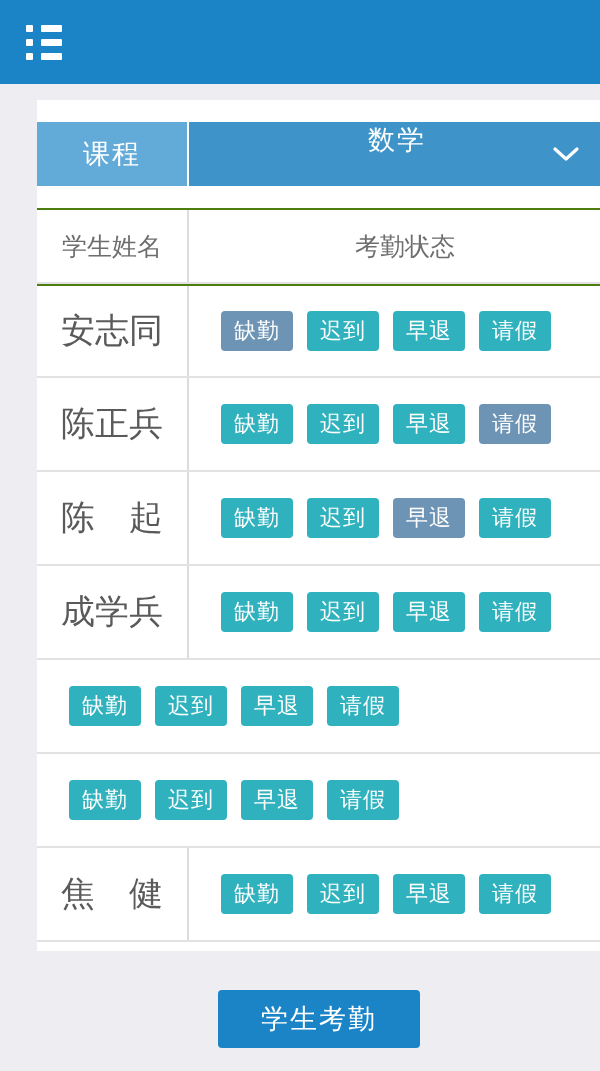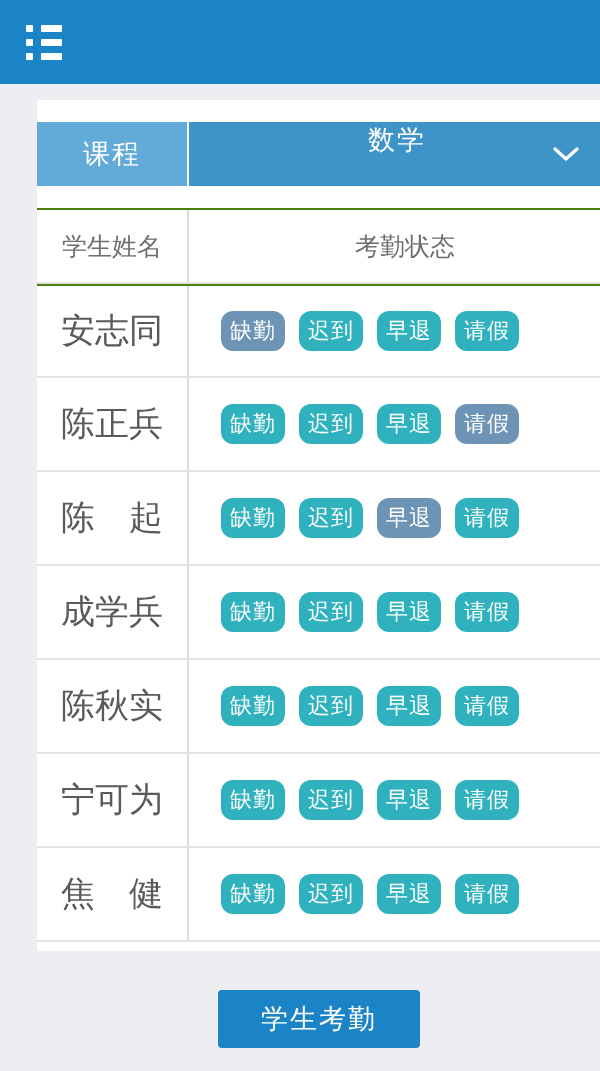--- a/index.html
+++ b/index.html
@@ -88,22 +88,22 @@
     padding-left:32px; gap:14px;
   }
   .head-row .c-name, .head-row .c-stat {
     color:#6e6e6e; font-size:25px;
   }
   .head-row { height:76px; }
   .head-row .c-stat { justify-content:center; padding-left:16px; }
   .body-row { height:94px; }
 
   .badge {
-    width:64px; height:40px;
-    border-radius:12px;
+    width:72px; height:40px;
+    border-radius:4px;
     background:#2fb2bd;
     color:#ffffff;
     font-size:22px;
     display:flex; align-items:center; justify-content:center;
     letter-spacing:1px;
     flex:0 0 auto;
   }
   .badge.on { background:#6d94b5; }
 
   
@@ -190,30 +190,28 @@
           <div class="trow body-row">
             <div class="c-name">成学兵</div>
             <div class="c-stat">
               <div class="badge">缺勤</div>
               <div class="badge">迟到</div>
               <div class="badge">早退</div>
               <div class="badge">请假</div>
             </div>
           </div>
           <div class="trow body-row">
-            <div class="c-name">陈秋实</div>
-            <div class="c-stat">
-              <div class="badge">缺勤</div>
-              <div class="badge">迟到</div>
-              <div class="badge">早退</div>
-              <div class="badge">请假</div>
-            </div>
-          </div>
-          <div class="trow body-row">
-            <div class="c-name">宁可为</div>
+            <div class="c-stat">
+              <div class="badge">缺勤</div>
+              <div class="badge">迟到</div>
+              <div class="badge">早退</div>
+              <div class="badge">请假</div>
+            </div>
+          </div>
+          <div class="trow body-row">
             <div class="c-stat">
               <div class="badge">缺勤</div>
               <div class="badge">迟到</div>
               <div class="badge">早退</div>
               <div class="badge">请假</div>
             </div>
           </div>
           <div class="trow body-row">
             <div class="c-name">焦　健</div>
             <div class="c-stat">

